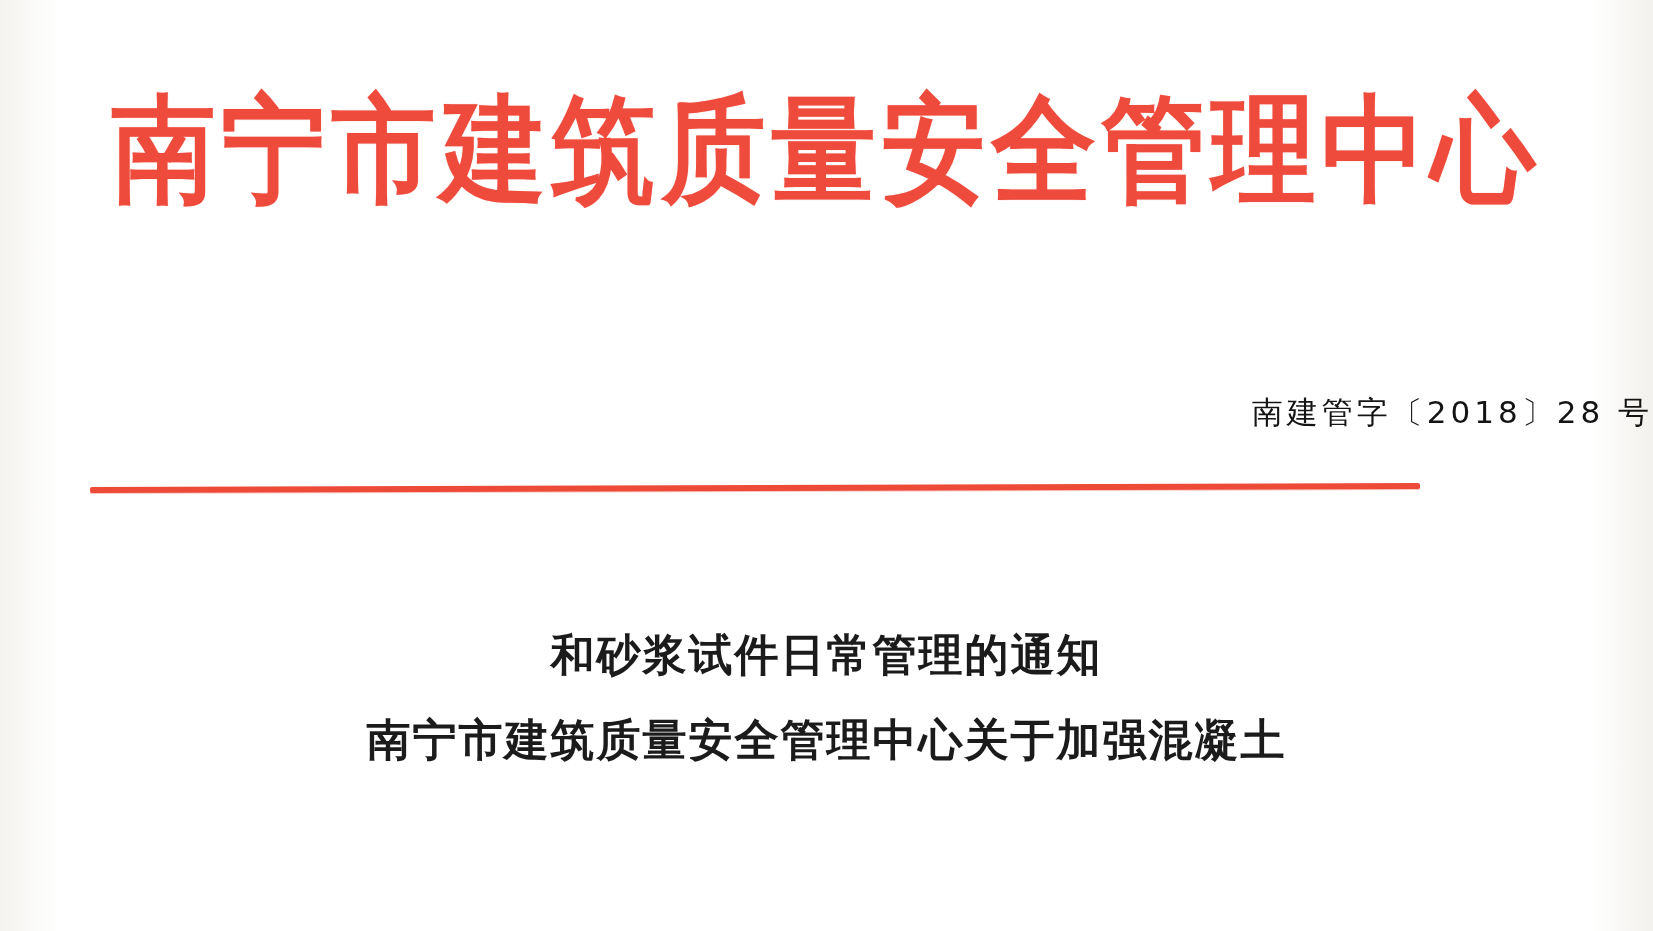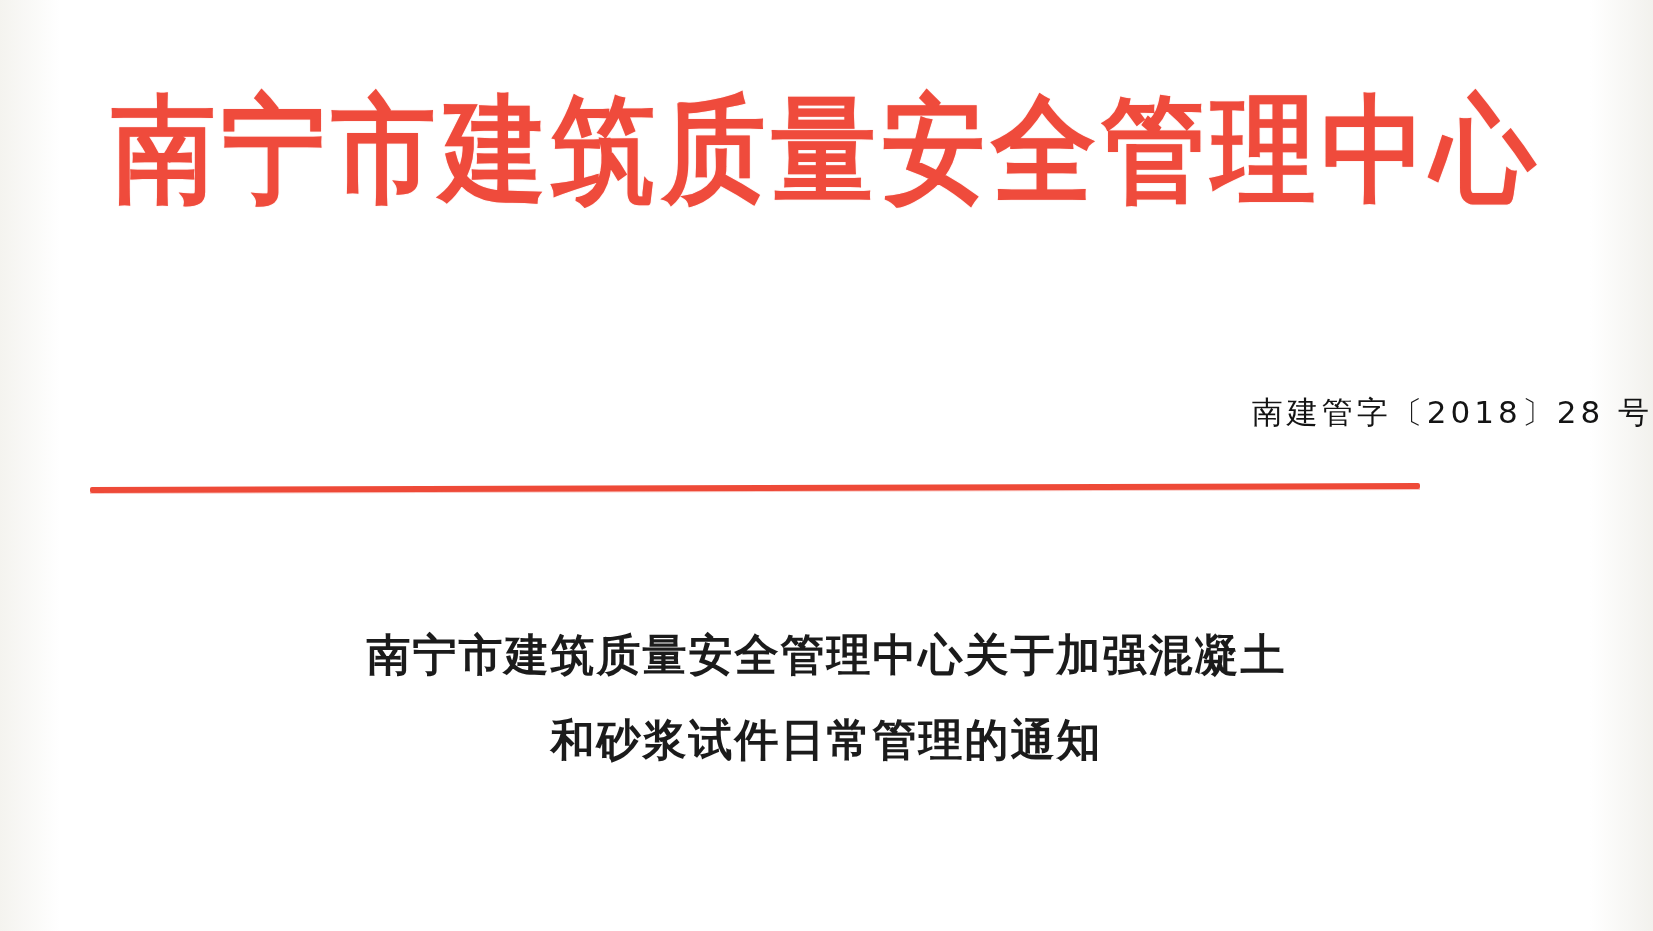--- a/index.html
+++ b/index.html
@@ -104,17 +104,17 @@
 
   <div class="doc-header">
     <span class="doc-header-title">南宁市建筑质量安全管理中心</span>
   </div>
 
   <div class="doc-number">南建管字〔2018〕28 号</div>
 
   <div class="red-rule"></div>
 
   <div class="doc-title">
+    <span class="line">和砂浆试件日常管理的通知</span>
     <span class="line">南宁市建筑质量安全管理中心关于加强混凝土</span>
-    <span class="line">和砂浆试件日常管理的通知</span>
   </div>
 
 </div>
 
 </body></html>

